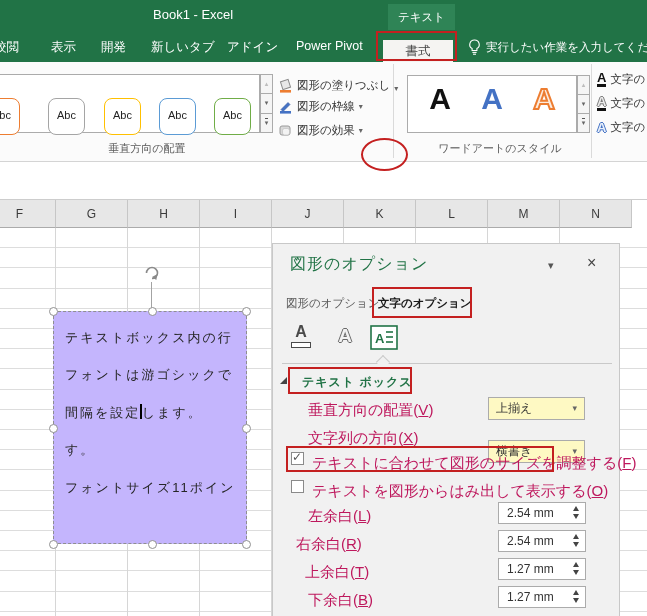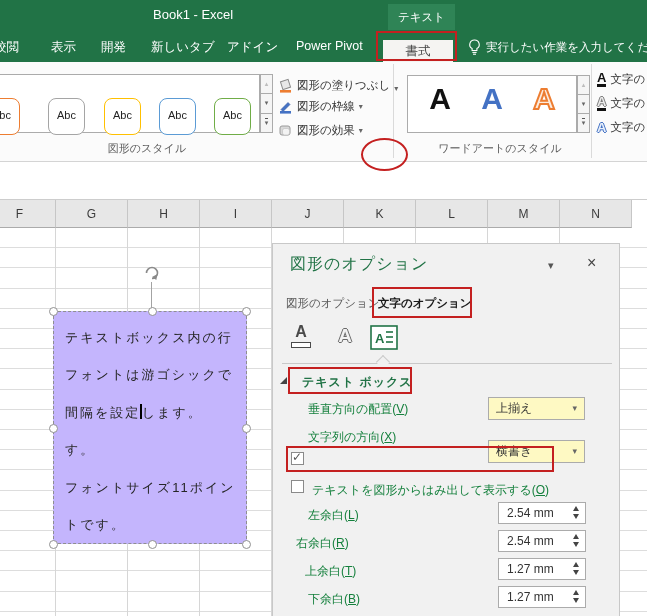--- a/index.html
+++ b/index.html
@@ -75,21 +75,21 @@
   .picon-a1 .ch{font-size:16px;font-weight:bold;color:#4A4A4A;line-height:16px;}
   .picon-a1 .ubox{margin:2px auto 0;width:20px;height:6px;border:1.5px solid #4A4A4A;box-sizing:border-box;background:#fff;}
   .picon-a2{position:absolute;left:332px;top:324px;width:26px;text-align:center;font-size:19px;font-weight:bold;
     color:#F1F1F1;text-shadow:1px 0 #6a6a6a,-1px 0 #6a6a6a,0 1px #6a6a6a,0 -1px #6a6a6a;line-height:24px;}
   .picon-a3{position:absolute;left:370px;top:325px;}
   .pdivider{position:absolute;left:282px;top:363px;width:330px;height:1px;background:#C9C9C9;}
   .pnotch{position:absolute;left:378px;top:357px;width:10px;height:10px;background:#F1F1F1;
     border-left:1px solid #C9C9C9;border-top:1px solid #C9C9C9;transform:rotate(45deg);box-sizing:border-box;}
   .sec-tri{position:absolute;left:280px;top:377px;width:0;height:0;border-bottom:7px solid #444;border-left:7px solid transparent;}
   .sec-title{position:absolute;left:302px;top:374px;font-size:12px;font-weight:bold;color:#217346;letter-spacing:1px;}
-  .plabel{position:absolute;font-size:12px;color:#15803d;white-space:nowrap;}
+  .plabel{position:absolute;font-size:15px;color:#be185d;white-space:nowrap;}
   .ak{text-decoration:underline;text-underline-offset:1px;}
   .dropdown{position:absolute;left:488px;width:97px;height:23px;background:#fef9c3;border:1px solid #ABABAB;
     box-sizing:border-box;font-size:12px;color:#333;line-height:21px;padding-left:7px;}
   .dd-caret{position:absolute;right:7px;top:0;font-size:9px;color:#666;}
   .checkbox{position:absolute;left:291px;width:13px;height:13px;background:#fff;border:1px solid #8A8A8A;
     box-sizing:border-box;text-align:center;}
   .checkbox .mk{position:absolute;left:0px;top:-3px;font-size:12px;color:#555;}
   .spin{position:absolute;left:498px;width:88px;height:22px;background:#fff;border:1px solid #ABABAB;
     box-sizing:border-box;font-size:12px;color:#333;line-height:20px;padding-left:8px;}
   .spin-arrows{position:absolute;right:6px;top:3px;display:flex;flex-direction:column;gap:3px;}
@@ -135,21 +135,21 @@
       <div class="thumb" style="left: 77px; border-color: rgb(165, 165, 165);">Abc</div>
       <div class="thumb" style="left: 133px; border-color: rgb(255, 192, 0);">Abc</div>
       <div class="thumb" style="left: 188px; border-color: rgb(91, 155, 213);">Abc</div>
       <div class="thumb" style="left: 243px; border-color: rgb(112, 173, 71);">Abc</div>
     </div>
     <div class="gscroll" style="left:260px;top:12px;height:59px;">
       <div class="gsbtn first" style="color:#BDBDBD">▴</div>
       <div class="gsbtn">▾</div>
       <div class="gsbtn"><span class="bar">▾</span></div>
     </div>
-    <div class="grp-label" style="left:0;top:79px;width:294px;">図形のスタイル</div>
+    <div class="grp-label" style="left:0;top:79px;width:294px;">垂直方向の配置</div>
 
     <div class="rbn-btn" style="left:278px;top:9px;align-items:flex-end;">
       <svg width="15" height="15" viewBox="0 0 15 15">
         <rect x="3.5" y="2.5" width="8" height="8" transform="rotate(-18 7.5 6.5)" fill="#E8E8E8" stroke="#8a8a8a"></rect>
         <rect x="2" y="12" width="11" height="2.6" fill="#ED7D31"></rect>
       </svg>
       <span>図形の塗りつぶし</span>
       <span class="rbn-caret">▾</span>
     </div>
     <div class="rbn-btn" style="left:278px;top:33px;">
@@ -227,21 +227,20 @@
   </svg>
   <div class="rot-stem"></div>
 
   <div class="tbox">
     <div class="tbox-text">
       <div>テキストボックス内の行</div>
       <div>フォントは游ゴシックで</div>
       <div><span>間隔を設定</span><span class="caret-bar"></span><span>します。</span></div>
       <div>す。</div>
       <div>フォントサイズ11ポイン</div>
-      <div>トです。</div>
     </div>
   </div>
   <div class="handle" style="left:49px;top:307px"></div>
   <div class="handle" style="left:148px;top:307px"></div>
   <div class="handle" style="left:242px;top:307px"></div>
   <div class="handle" style="left:49px;top:424px"></div>
   <div class="handle" style="left:242px;top:424px"></div>
   <div class="handle" style="left:49px;top:540px"></div>
   <div class="handle" style="left:148px;top:540px"></div>
   <div class="handle" style="left:242px;top:540px"></div>
@@ -283,20 +282,21 @@
 
   <div class="plabel" style="left:308px;top:429px"><span>文字列の方向(</span><span class="ak">X</span><span>)</span></div>
   <div class="dropdown" style="top:440px">
     <span>横書き</span>
     <span class="dd-caret">▾</span>
   </div>
 
   <div class="checkbox" style="top:452px">
     <span class="mk">✓</span>
   </div>
+  <div class="plabel" style="left:312px;top:454px"><span>テキストに合わせて図形のサイズを調整する(</span><span class="ak">F</span><span>)</span></div>
 
   <div class="checkbox" style="top:480px">
     <span class="mk"></span>
   </div>
   <div class="plabel" style="left:312px;top:482px"><span>テキストを図形からはみ出して表示する(</span><span class="ak">O</span><span>)</span></div>
 
   <div class="plabel" style="left:308px;top:507px"><span>左余白(</span><span class="ak">L</span><span>)</span></div>
   <div class="spin" style="top:502px">
     <span>2.54 mm</span>
     <div class="spin-arrows">

